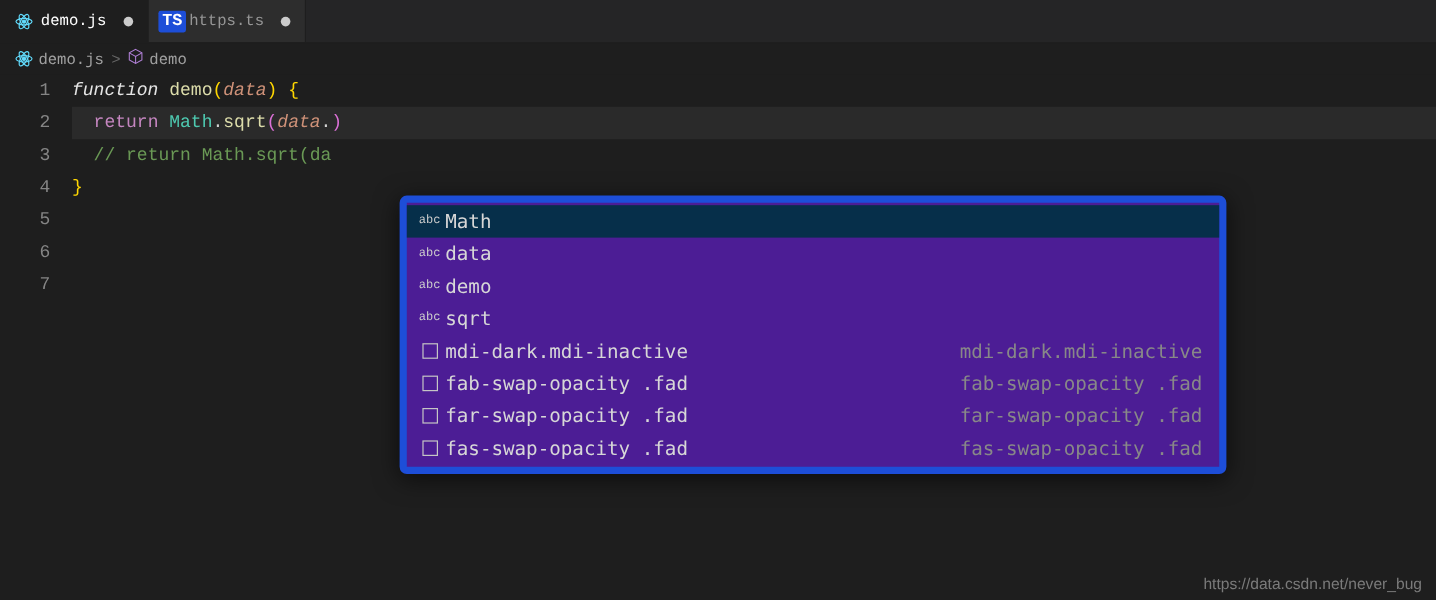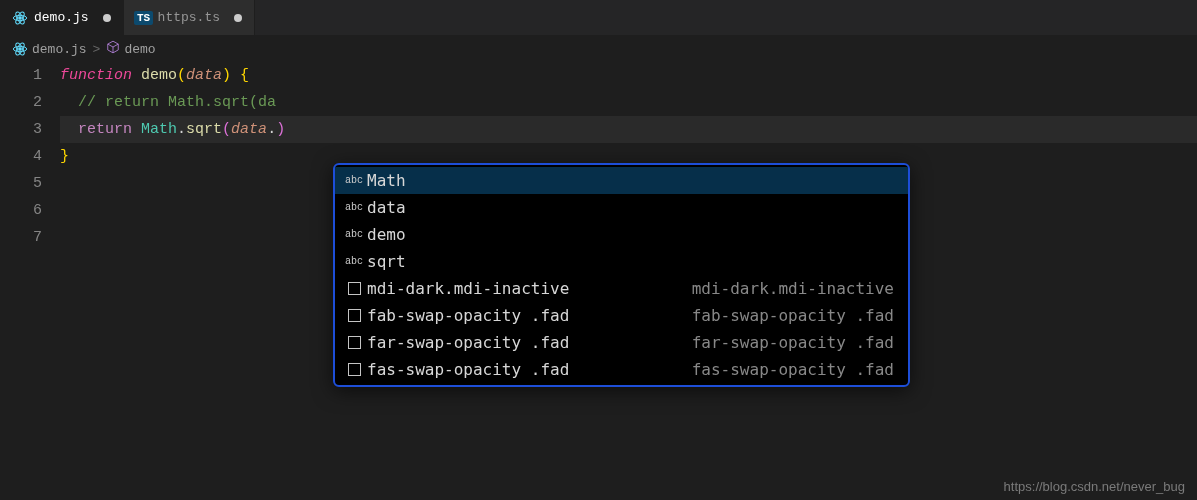--- a/index.html
+++ b/index.html
@@ -27,57 +27,57 @@
       border-right: 1px solid #1e1e1e;
       gap: 6px;
       font-size: 13px;
       color: #969696;
       cursor: pointer;
     }
     .tab.active { background: #1e1e1e; color: #ffffff; }
     .tab-icon { width: 16px; height: 16px; display: inline-flex; align-items: center; justify-content: center; }
     .tab-dirty { width: 8px; height: 8px; border-radius: 50%; background: #cccccc; margin-left: 8px; }
     .react-icon svg { width: 16px; height: 16px; }
-    .ts-badge { background: #0c4a6e; color: #fff; font-size: 11px; font-weight: bold; padding: 1px 3px; border-radius: 2px; }
+    .ts-badge { background: #1d4ed8; color: #fff; font-size: 14px; font-weight: bold; padding: 1px 3px; border-radius: 2px; }
     .breadcrumbs {
       display: flex;
       align-items: center;
       padding: 4px 12px;
       font-size: 13px;
       color: #a0a0a0;
       gap: 6px;
       background: #1e1e1e;
       height: 26px;
     }
     .bc-sep { color: #666; }
     .bc-item { display: flex; align-items: center; gap: 4px; }
     .cube-icon svg { width: 14px; height: 14px; }
     .editor { display: flex; background: #1e1e1e; position: relative; }
     .gutter { width: 60px; text-align: right; padding-right: 18px; color: #858585; font-size: 15px; user-select: none; line-height: 27px; }
     .gutter div { height: 27px; }
     .code { flex: 1; font-size: 15px; line-height: 27px; position: relative; }
     .code-line { height: 27px; white-space: pre; }
     .cl-highlight { background: #2a2a2a; }
     .tok-comment { color: #6a9955; }
-    .tok-storage { color: #ec4899; font-style: italic; }
+    .tok-storage { color: #e5e5e5; font-style: italic; }
     .tok-fn { color: #dcdcaa; }
     .tok-param { color: #ce9178; font-style: italic; }
     .tok-obj { color: #4ec9b0; }
     .tok-method { color: #dcdcaa; }
     .tok-punct { color: #d4d4d4; }
     .tok-brace1 { color: #ffd700; }
     .tok-brace2 { color: #da70d6; }
     .tok-return { color: #c586c0; }
     .autocomplete {
       position: absolute;
       top: 163px;
       left: 333px;
-      width: 577px;
-      background: #000000;
-      border: 2px solid #1d4ed8;
+      width: 689px;
+      background: #4c1d95;
+      border: 6px solid #1d4ed8;
       border-radius: 6px;
       box-shadow: 0 4px 20px rgba(0,0,0,0.6);
       z-index: 10;
       padding: 2px 0;
     }
     .ac-item {
       display: flex;
       align-items: center;
       height: 27px;
       padding: 0 6px;
@@ -162,22 +162,22 @@
       <div>1</div>
       <div>2</div>
       <div>3</div>
       <div>4</div>
       <div>5</div>
       <div>6</div>
       <div>7</div>
     </div>
   <div class="code">
       <div class="code-line"><span class="tok-storage">function</span> <span class="tok-fn">demo</span><span class="tok-brace1">(</span><span class="tok-param">data</span><span class="tok-brace1">)</span> <span class="tok-brace1">{</span></div>
+      <div class="code-line cl-highlight">  <span class="tok-return">return</span> <span class="tok-obj">Math</span><span class="tok-punct">.</span><span class="tok-method">sqrt</span><span class="tok-brace2">(</span><span class="tok-param">data</span><span class="tok-punct">.</span><span class="tok-brace2">)</span></div>
       <div class="code-line">  <span class="tok-comment">// return Math.sqrt(da</span></div>
-      <div class="code-line cl-highlight">  <span class="tok-return">return</span> <span class="tok-obj">Math</span><span class="tok-punct">.</span><span class="tok-method">sqrt</span><span class="tok-brace2">(</span><span class="tok-param">data</span><span class="tok-punct">.</span><span class="tok-brace2">)</span></div>
       <div class="code-line"><span class="tok-brace1">}</span></div>
       <div class="code-line"></div>
     </div>
 </div>
 
 <div class="autocomplete">
     <div class="ac-item selected">
       <span class="ac-kind">abc</span>
       <span class="ac-label">Math</span>
       <span class="ac-spacer"></span>
@@ -224,13 +224,13 @@
     <div class="ac-item">
       <span class="ac-kind">
         <span class="ac-kind-box"></span>
       </span>
       <span class="ac-label">fas-swap-opacity .fad</span>
       <span class="ac-spacer"></span>
       <span class="ac-detail">fas-swap-opacity .fad</span>
     </div>
   </div>
 
-<div class="watermark">https://blog.csdn.net/never_bug</div>
+<div class="watermark">https://data.csdn.net/never_bug</div>
 
 </body></html>

